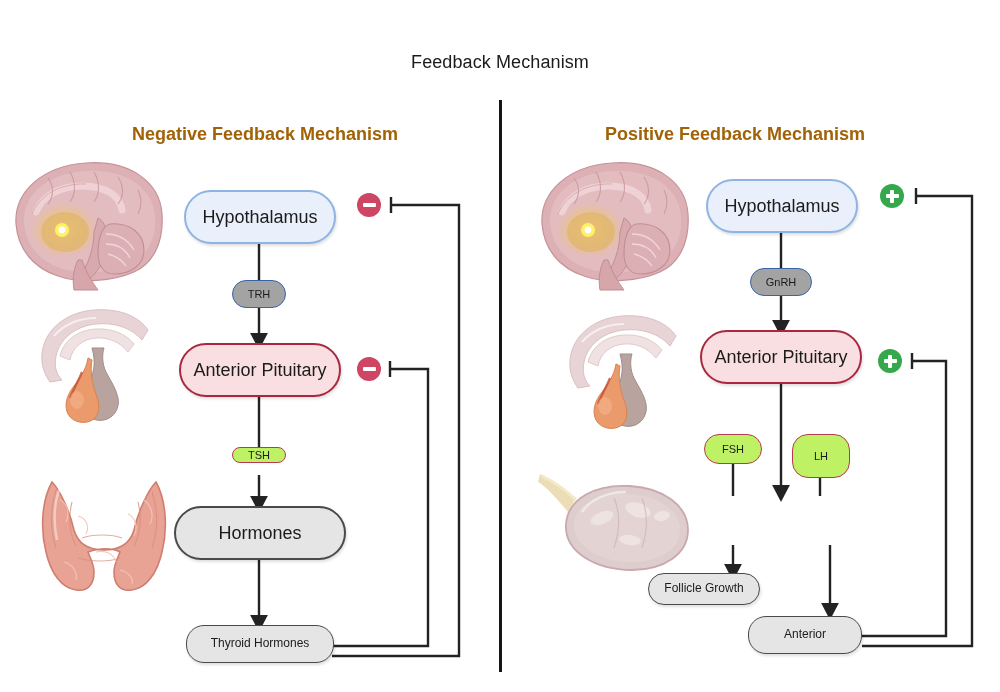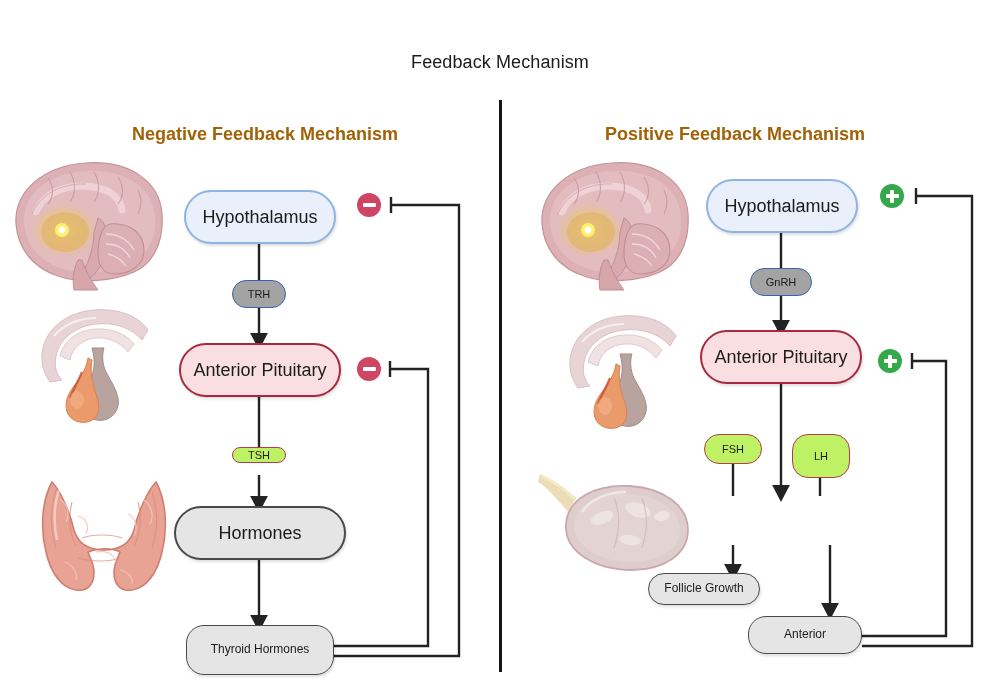--- a/index.html
+++ b/index.html
@@ -247,21 +247,21 @@
   </div>
 
   <div class="node pill sty-red-pill" style="left:232px;top:423px;width:54px;height:16px">
     <span>TSH</span>
   </div>
 
   <div class="node big sty-gray" style="left:174px;top:482px;width:172px;height:54px">
     <span>Hormones</span>
   </div>
 
-  <div class="node small sty-gray" style="left:186px;top:601px;width:148px;height:50px">
+  <div class="node small sty-gray" style="left:186px;top:601px;width:148px;height:38px">
     <span>Thyroid Hormones</span>
   </div>
 
   <div class="badge minus" style="left:357px;top:169px">
     <span class="bar h"></span>
   </div>
   <div class="badge minus" style="left:357px;top:333px">
     <span class="bar h"></span>
   </div>
 

